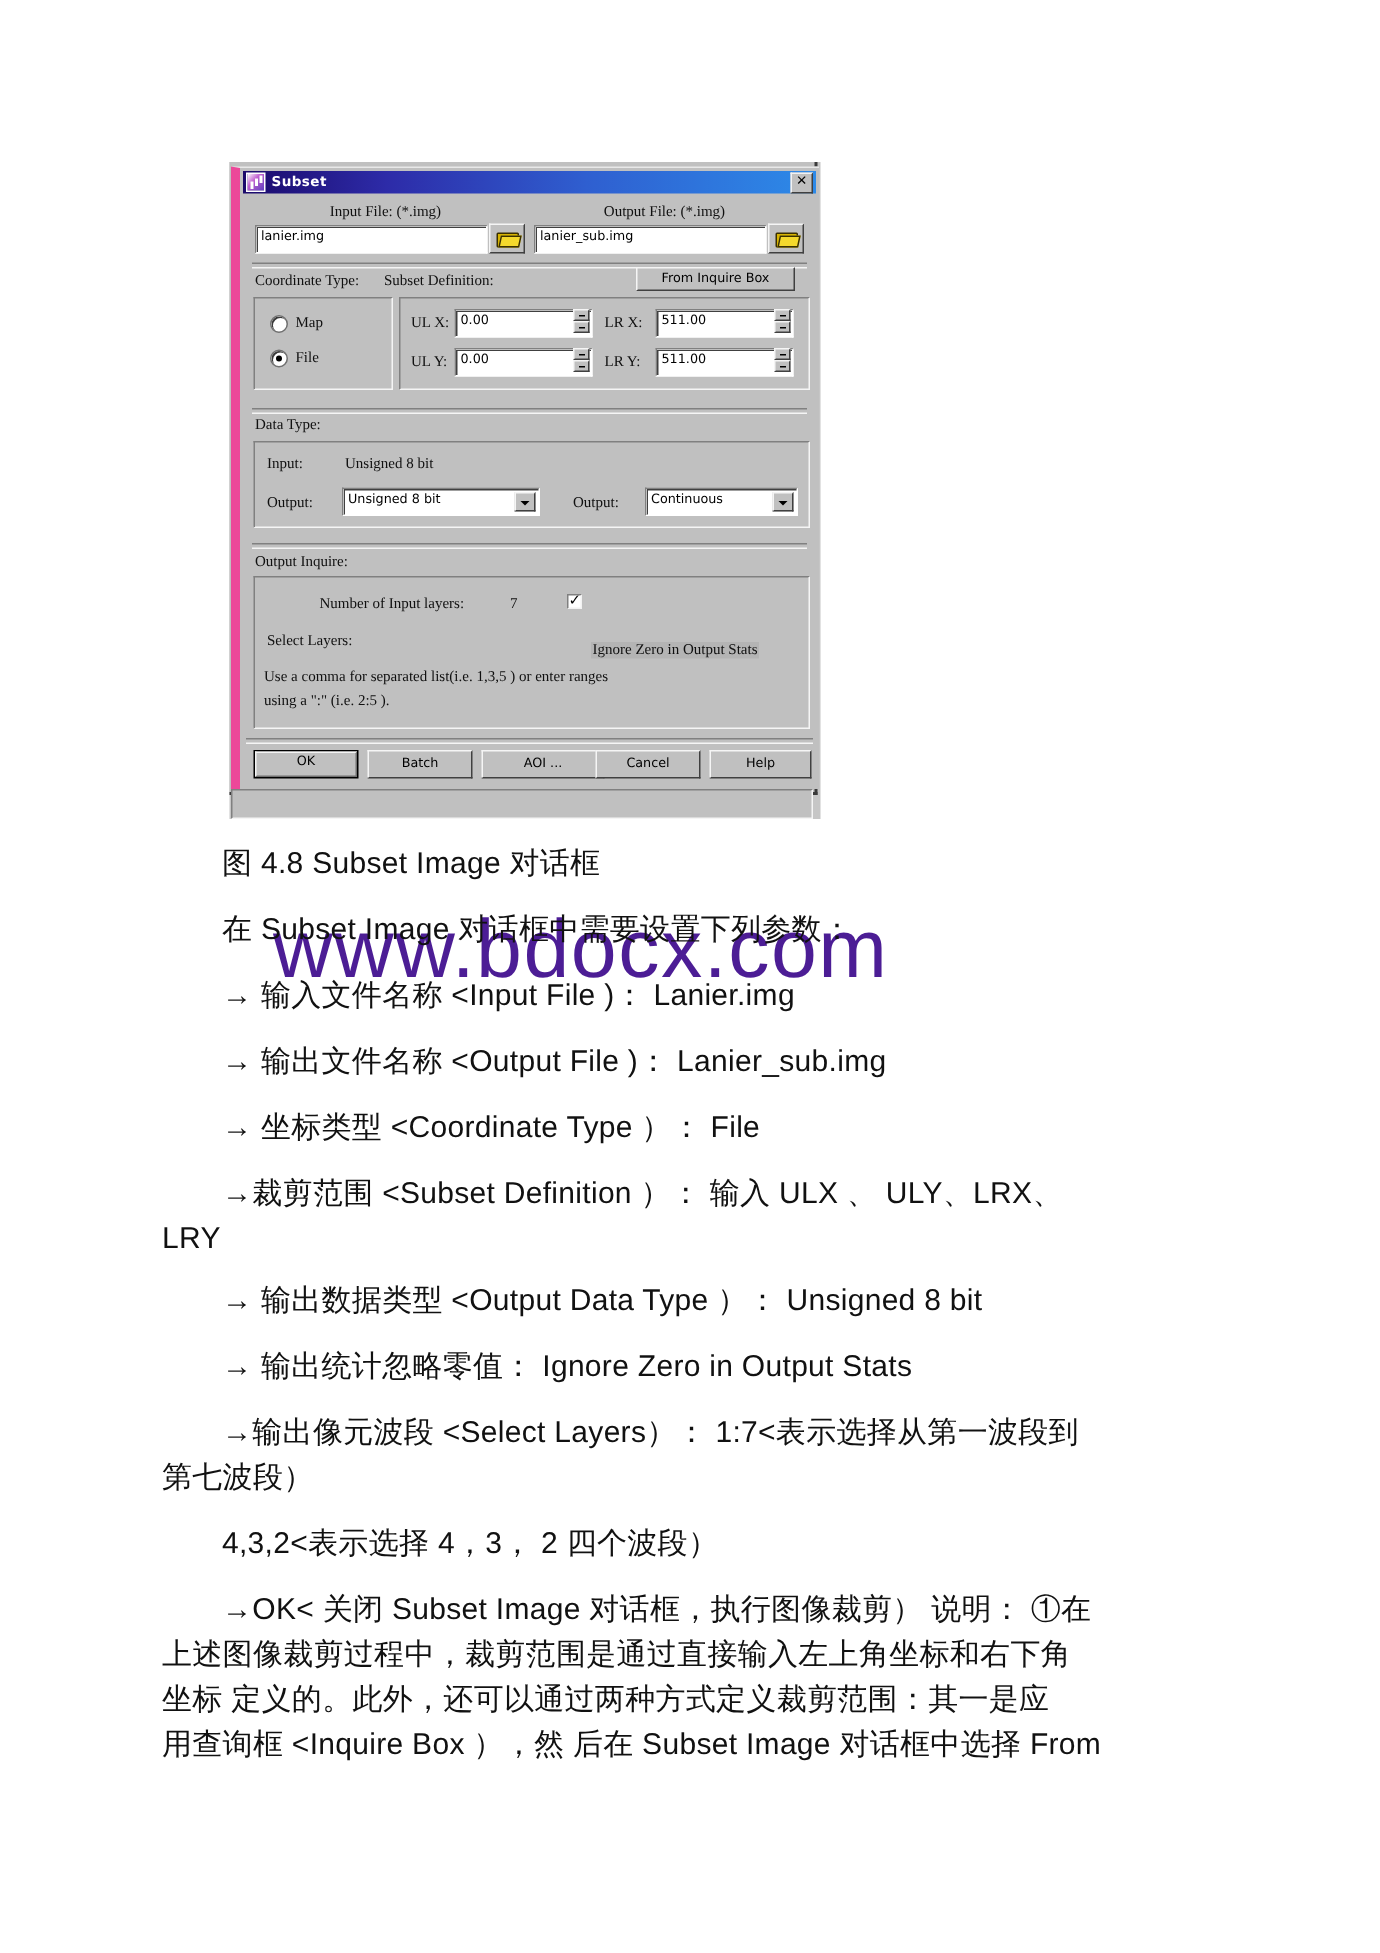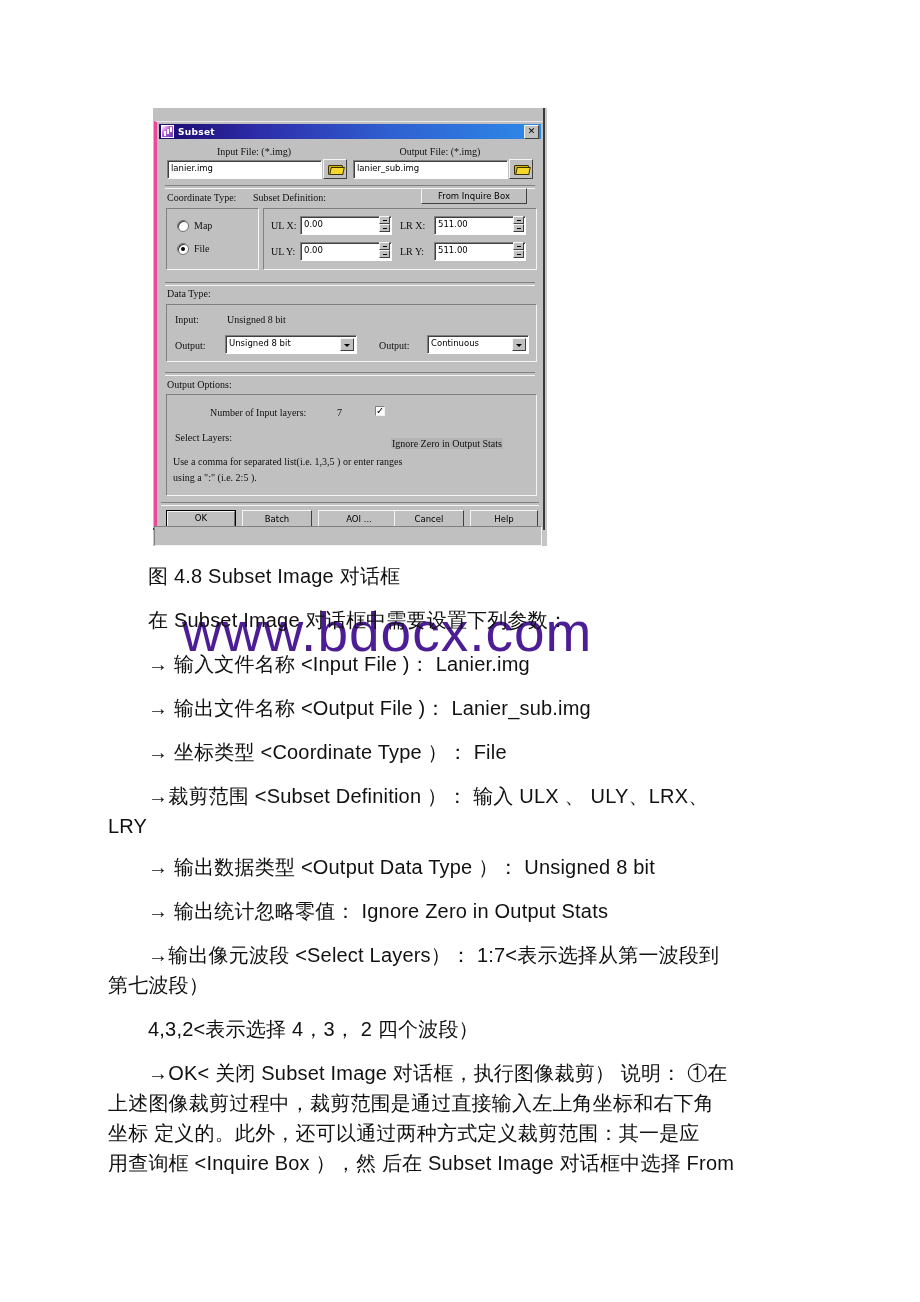--- a/index.html
+++ b/index.html
@@ -44,26 +44,26 @@
     position: absolute;
     left: 0; top: 0;
     width: 390px;
     height: 420px;
     background: #c0c0c0;
     border-right: 2px solid #3a3a3a;
     border-bottom: 2px solid #3a3a3a;
   }
   .dlgbody {
     position: absolute;
-    left: 1px; top: 13px;
+    left: 1px; top: 3px;
     width: 386px;
     height: 414px;
     background: #c0c0c0;
     border-top: 1px solid #e8e8e8;
-    border-left: 3px solid #ec4899;
+    border-left: 6px solid #ec4899;
   }
 
   
   .titlebar {
     position: absolute;
     left: 2px; top: 2px;
     width: 382px;
     height: 15px;
     background: linear-gradient(to right, #1b0a6b 0%, #2d2ba8 25%, #2f5fd0 60%, #2d8ae8 100%);
     display: flex;
@@ -436,21 +436,21 @@
         <span class="arrowbtn"></span>
       </div>
 
       <div class="lbl" style="position:absolute;left:222px;top:218px;">Output:</div>
       <div class="ddl sunken" style="left:270px;top:213px;width:100px;height:17px;">
         <span class="txtval">Continuous</span>
         <span class="arrowbtn"></span>
       </div>
 
       <div style="position:absolute;left:8px;top:250px;width:370px;height:2px;border-top:1px solid #808080;border-bottom:1px solid #f5f5f5;"></div>
-      <div class="lbl" style="position:absolute;left:10px;top:257px;">Output Options:</div>
+      <div class="lbl" style="position:absolute;left:10px;top:257px;">Output Inquire:</div>
       <div class="groove" style="position:absolute;left:9px;top:272px;width:369px;height:100px;"></div>
 
       <div class="lbl" style="position:absolute;left:18px;top:285px;margin-left:35px;">Number of Input layers:</div>
       <div class="lbl" style="position:absolute;left:180px;top:285px;">7</div>
 
       <span class="cbox on" style="left:218px;top:284px;"></span>
       <div class="lbl" style="position:absolute;left:234px;top:285px;background:#b4b4b4;padding:0 1px;margin-top:31px;">Ignore Zero in Output Stats</div>
 
       <div class="lbl" style="position:absolute;left:18px;top:310px;">Select Layers:</div>
 

